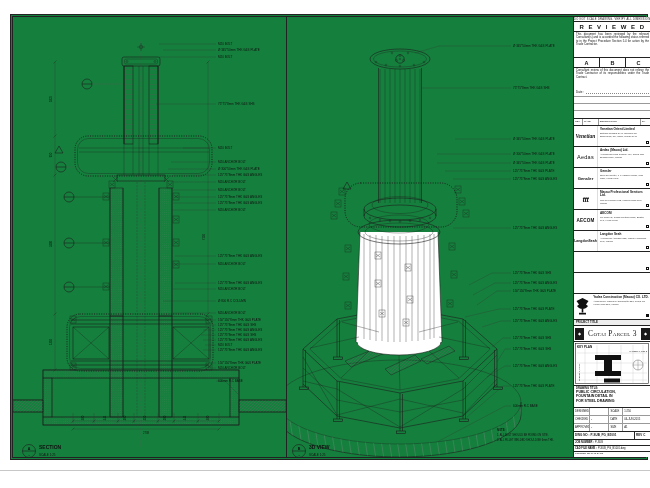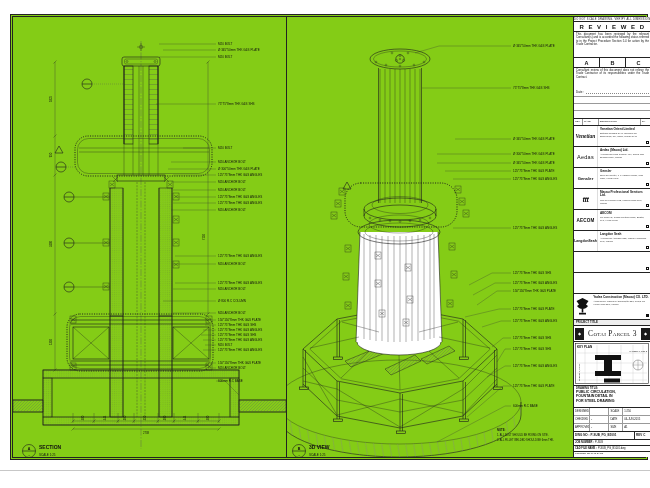--- a/index.html
+++ b/index.html
@@ -1,19 +1,19 @@
 <!DOCTYPE html>
 <html><head>
 <meta charset="utf-8">
 <style>
   html,body{margin:0;padding:0;background:#fff;}
   .stage{position:relative;width:650px;height:488px;background:#fff;overflow:hidden;
          font-family:"Liberation Sans",sans-serif;color:#111;}
   .sheet{position:absolute;left:10px;top:14px;width:638px;height:446px;box-sizing:border-box;
-         border:3px double #222;background:#84cc16;}
+         border:3px double #222;background:#15803d;}
   .paper-edge{position:absolute;left:0;top:470px;width:650px;border-top:1px solid #c7c7c7;}
   .panel{position:absolute;top:0;height:440px;}
   .panel-section{left:0;width:273px;}
   .panel-iso{left:273px;width:287px;border-left:1px solid #222;box-sizing:border-box;}
   svg{display:block;}
   
   .s1{stroke:#1c1c1c;stroke-width:.6;fill:none}
   .s2{stroke:#1c1c1c;stroke-width:.35;fill:none}
   .s3{stroke:#1c1c1c;stroke-width:.9;fill:none}
   .cl{stroke:#555;stroke-width:.4;fill:none;stroke-dasharray:7 1.6 1.2 1.6}

